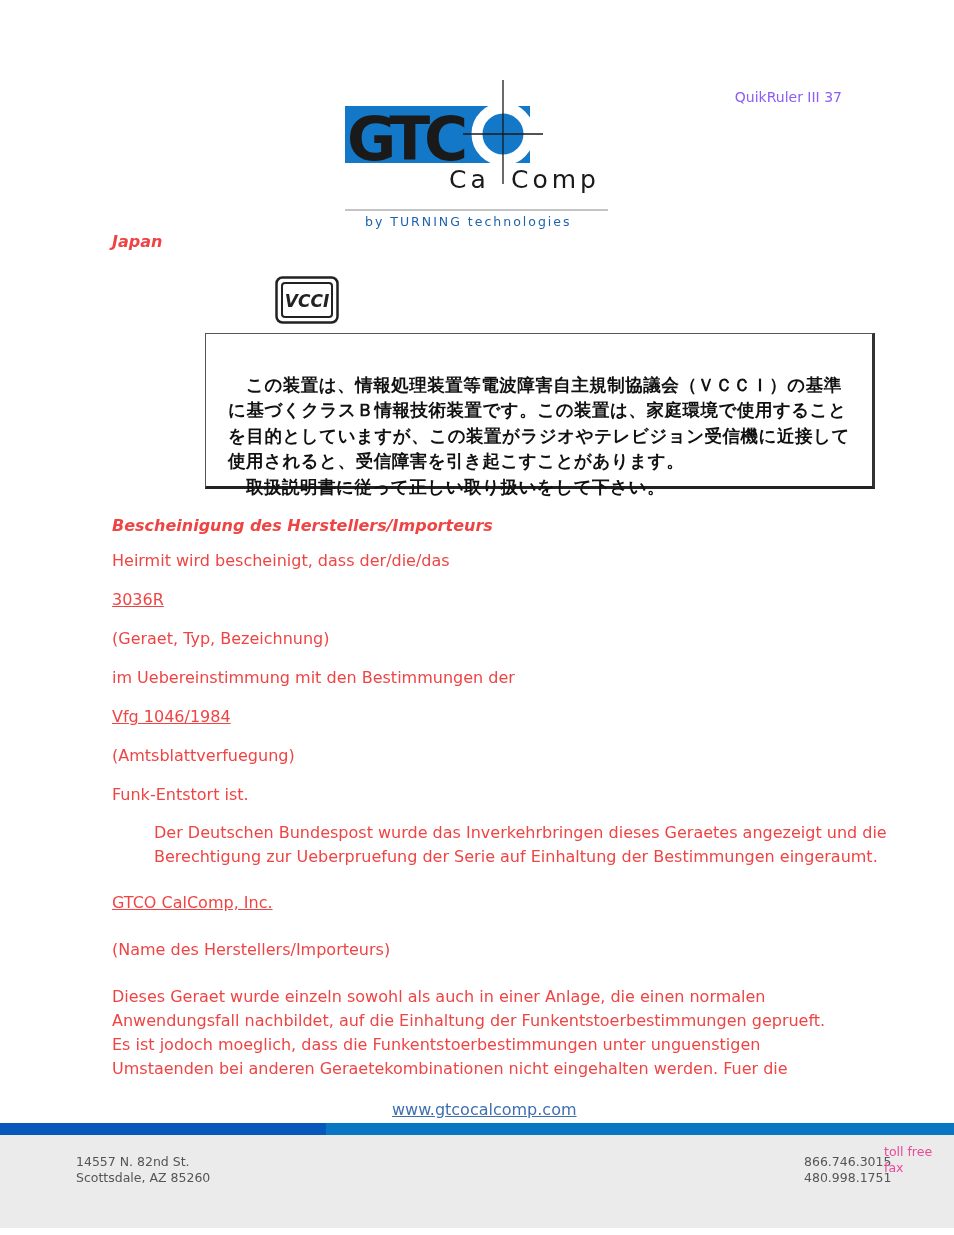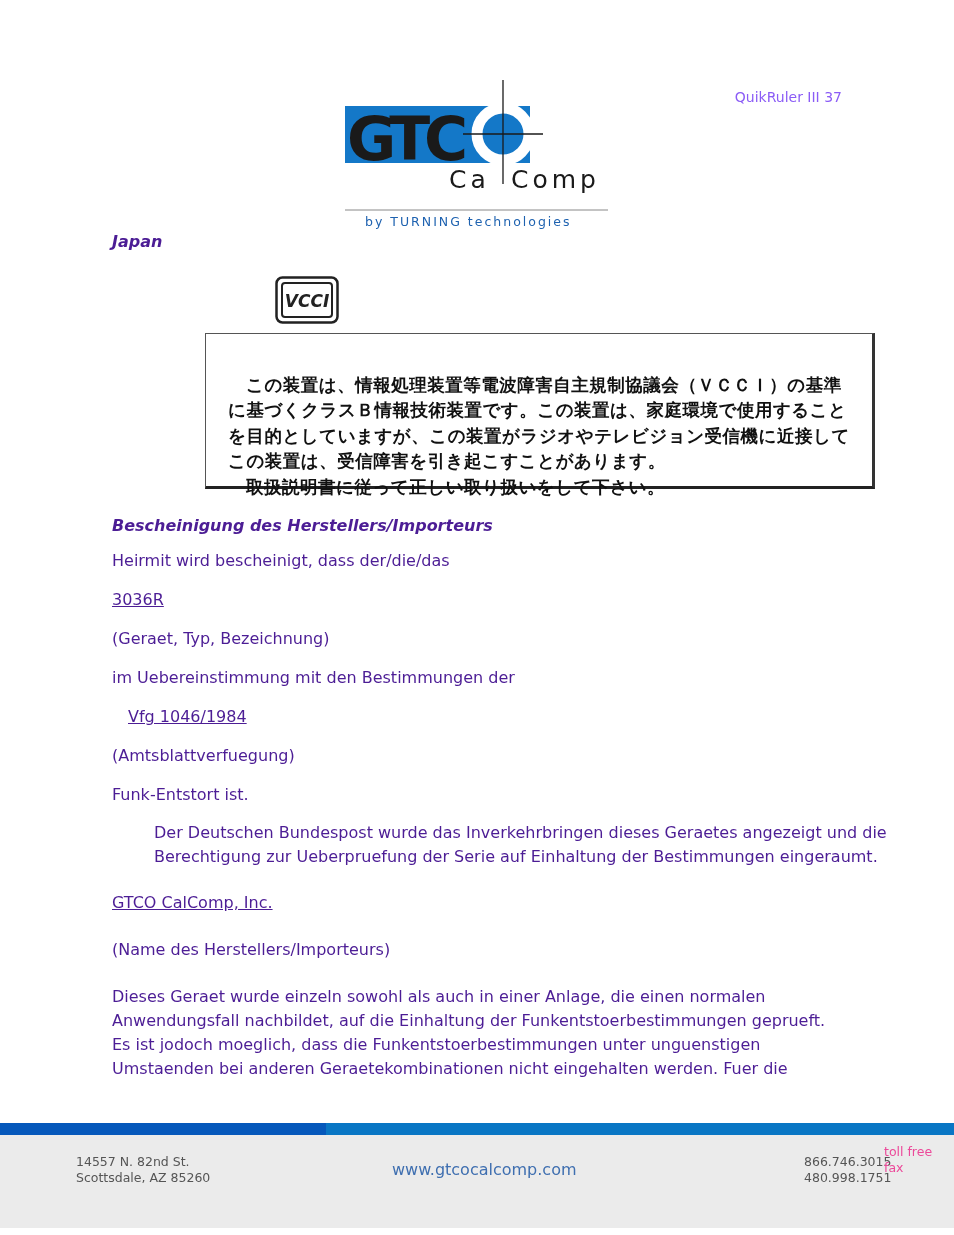--- a/index.html
+++ b/index.html
@@ -1,34 +1,34 @@
 <!DOCTYPE html>
 <html><head>
 <meta charset="utf-8">
 <style>
   html, body { margin:0; padding:0; background:#ffffff; }
   body { width:954px; height:1235px; position:relative; overflow:hidden;
          font-family:"DejaVu Sans", "Liberation Sans", sans-serif; color:#222; }
   .abs { position:absolute; }
   .page-header { right:112px; top:57px; font-size:14px; color:#8b5cf6;margin-top:32px; }
   .logo { left:345px; top:78px; width:265px; height:155px; }
-  .p { position:absolute; left:112px; font-size:16px; line-height:24px; color:#4c1d95; white-space:nowrap; }
+  .p { position:absolute; left:112px; font-size:16px; line-height:24px; color:#ef4444; white-space:nowrap; }
   .bi { font-weight:bold; font-style:italic; }
   .u { text-decoration:underline; }
   .wrap { white-space:normal; width:740px; }
   .vcci-logo { left:275px; top:276px; width:64px; height:48px; }
   .jp-box { left:205px; top:333px; width:666px; height:152px; border:1.5px solid #555;
             border-bottom:3px solid #222; border-right:3px solid #333; background:#fff; }
   .jp-text { position:absolute; left:22px; top:13px; font-size:17.5px; line-height:25.5px; color:#111;
              font-family:"DejaVu Sans", sans-serif; font-weight:bold; white-space:pre; letter-spacing:0.5px; }
   .footer-bar-left { left:0; top:1123px; width:326px; height:12px; background:#0658bb; }
   .footer-bar-right { left:326px; top:1123px; width:628px; height:12px; background:#0976c4; }
   .footer-bg { left:0; top:1135px; width:954px; height:93px; background:#ebebeb; }
   .footer-addr { left:76px; top:1154px; font-size:12.5px; line-height:16px; color:#555; }
-  .footer-web { left:392px; top:1160px; font-size:16px; color:#3f6fb0; }
+  .footer-web { left:392px; top:1100px; font-size:16px; color:#3f6fb0;text-decoration:underline; }
   .footer-phone { left:804px; top:1154px; font-size:12.5px; line-height:16px; color:#555; }
   .footer-phone-lbl { left:884px; top:1144px; font-size:12.5px; line-height:16px; color:#ec4899; }
 </style>
 </head>
 <body>
 
 <div class="abs page-header">QuikRuler III 37</div>
 
 <svg class="abs logo" viewBox="0 0 265 155">
   <rect x="0" y="28" width="185" height="57" fill="#1478c8"></rect>
@@ -48,30 +48,30 @@
   <rect x="1.5" y="1.5" width="61" height="45" rx="6" fill="#fff" stroke="#222" stroke-width="2.5"></rect>
   <rect x="7" y="7" width="50" height="34" rx="3" fill="#fff" stroke="#222" stroke-width="2"></rect>
   <text x="32" y="31" text-anchor="middle" font-family="DejaVu Sans, sans-serif" font-weight="bold" font-style="italic" font-size="17" fill="#222">VCCI</text>
 </svg>
 
 <div class="abs jp-box">
   <div class="jp-text">
 <span>　この装置は、情報処理装置等電波障害自主規制協議会（ＶＣＣＩ）の基準</span>
 <span>に基づくクラスＢ情報技術装置です。この装置は、家庭環境で使用すること</span>
 <span>を目的としていますが、この装置がラジオやテレビジョン受信機に近接して</span>
-<span>この装置は、受信障害を引き起こすことがあります。</span>
+<span>使用されると、受信障害を引き起こすことがあります。</span>
 <span>　取扱説明書に従って正しい取り扱いをして下さい。</span></div>
 </div>
 
 <div class="p bi" style="top:514px;">Bescheinigung des Herstellers/Importeurs</div>
 <div class="p" style="top:549px;">Heirmit wird bescheinigt, dass der/die/das</div>
 <div class="p u" style="top:588px;text-align:right;">3036R</div>
 <div class="p" style="top:627px;">(Geraet, Typ, Bezeichnung)</div>
 <div class="p" style="top:666px;">im Uebereinstimmung mit den Bestimmungen der</div>
-<div class="p u" style="top:705px;margin-left:16px;">Vfg 1046/1984</div>
+<div class="p u" style="top:705px;">Vfg 1046/1984</div>
 <div class="p" style="top:744px;">(Amtsblattverfuegung)</div>
 <div class="p" style="top:783px;">Funk-Entstort ist.</div>
 <div class="p wrap" style="top:821px;margin-left:42px;">Der Deutschen Bundespost wurde das Inverkehrbringen dieses Geraetes angezeigt und die Berechtigung zur Ueberpruefung der Serie auf Einhaltung der Bestimmungen eingeraumt.</div>
 <div class="p u" style="top:891px;">GTCO CalComp, Inc.</div>
 <div class="p" style="top:938px;">(Name des Herstellers/Importeurs)</div>
 <div class="p wrap" style="top:985px; width:720px;">Dieses Geraet wurde einzeln sowohl als auch in einer Anlage, die einen normalen Anwendungsfall nachbildet, auf die Einhaltung der Funkentstoerbestimmungen geprueft. Es ist jodoch moeglich, dass die Funkentstoerbestimmungen unter unguenstigen Umstaenden bei anderen Geraetekombinationen nicht eingehalten werden. Fuer die</div>
 
 <div class="abs footer-bar-left"></div>
 <div class="abs footer-bar-right"></div>
 <div class="abs footer-bg"></div>

